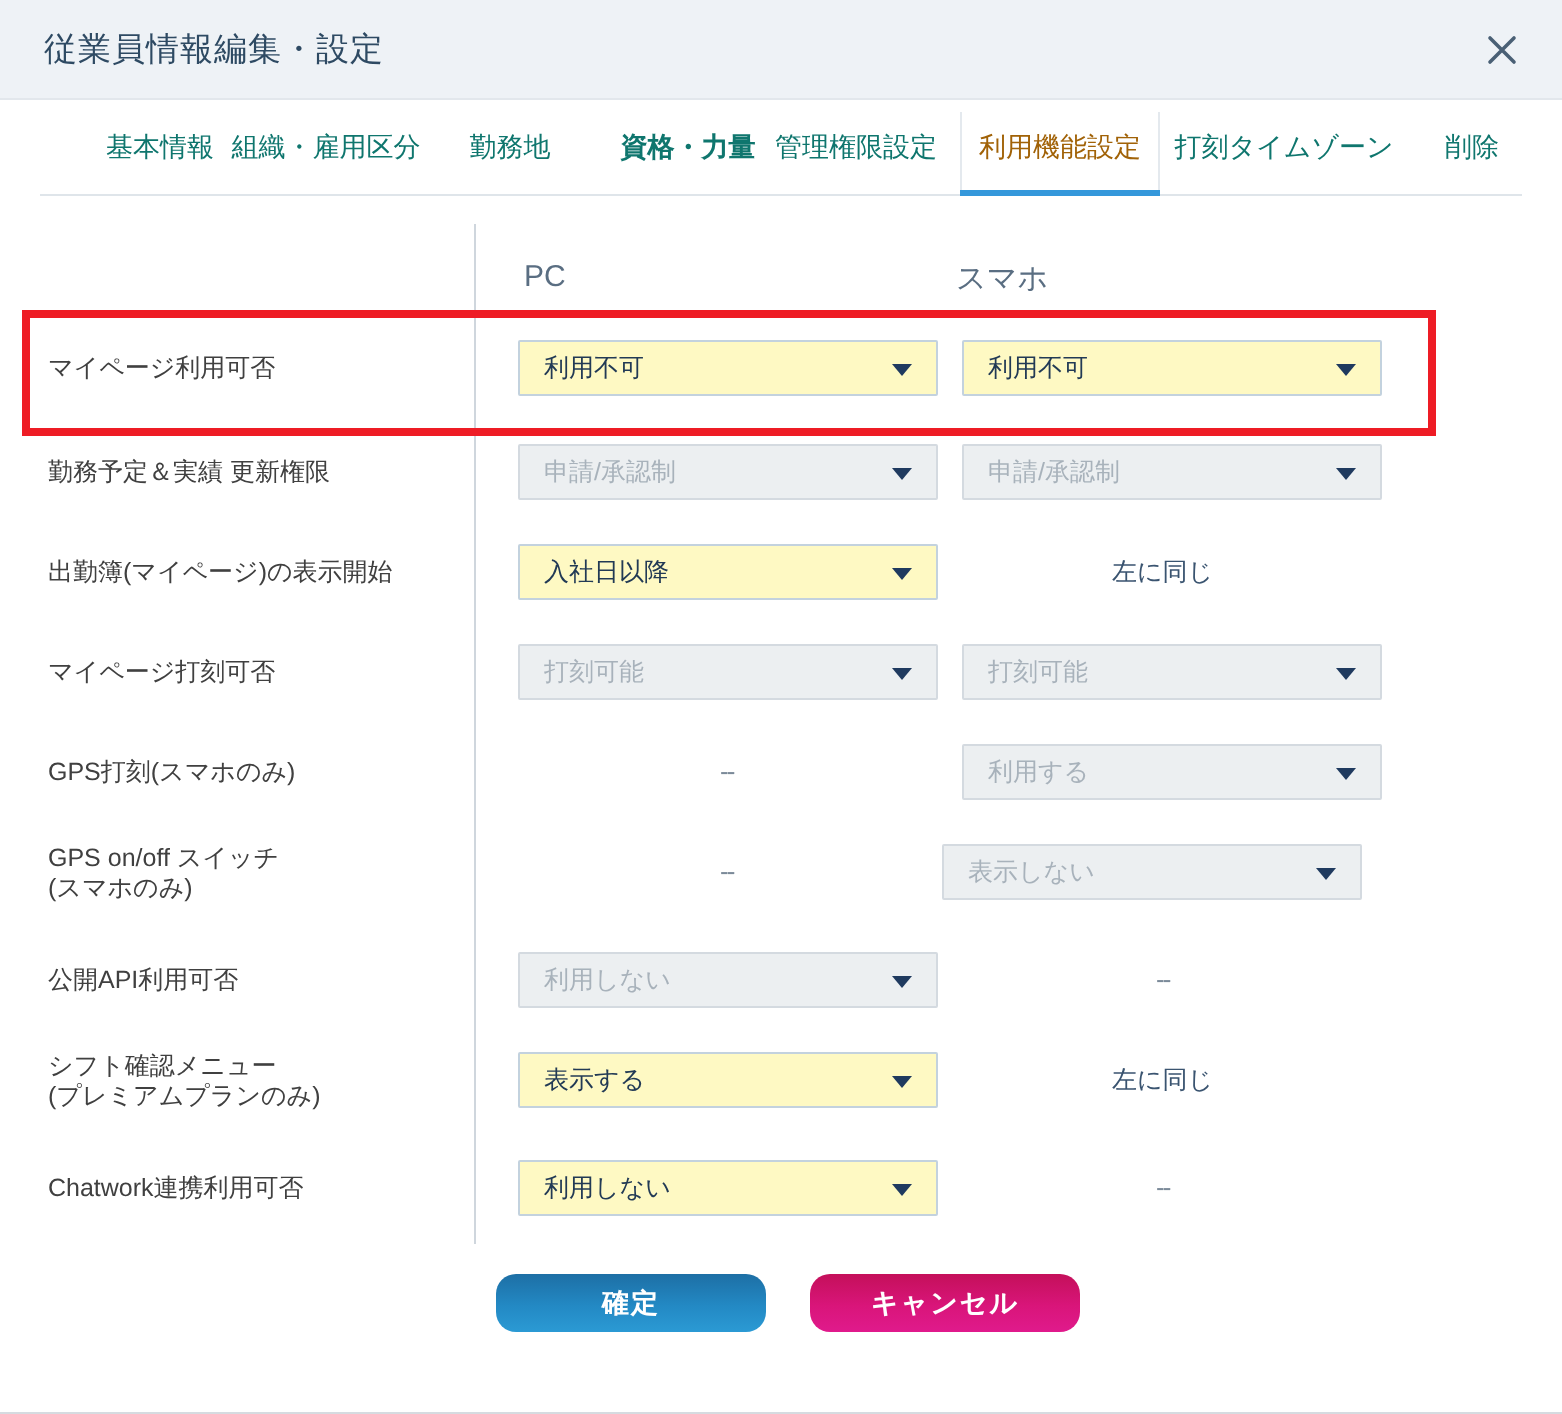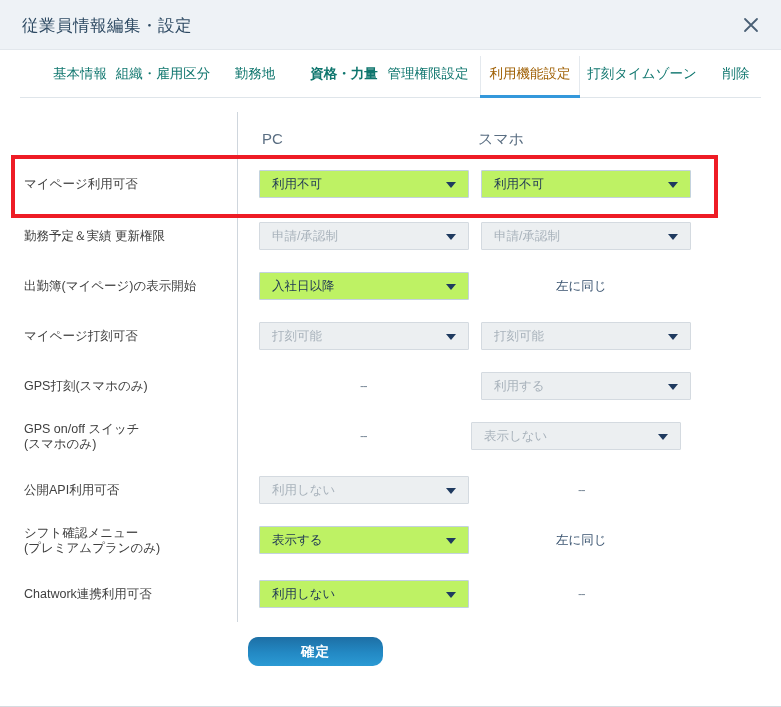--- a/index.html
+++ b/index.html
@@ -111,21 +111,21 @@
     color: #404040;
     line-height: 15px;
     white-space: pre-line;
   }
 
   
   .ddl {
     position: absolute;
     width: 210px; height: 28px;
     border: 1px solid #c3d2de;
-    background: #bef264;
+    background: #fef9c3;
     border-radius: 1px;
     cursor: pointer;
   }
   .ddl .ddl-text {
     position: absolute;
     left: 12px; top: 0;
     height: 26px; line-height: 26px;
     font-size: 12.5px;
     color: #223a55;
     white-space: nowrap;
@@ -303,14 +303,15 @@
           <span class="ddl-text">利用しない</span>
           <span class="ddl-arrow"></span>
         </div>
         <div class="dash" style="left: 578px; top: 586px;">--</div>
       </div>
     </div>
 
   <div class="highlight-box"></div>
 
   <div class="btn" id="btn-confirm">確定</div>
+  <div class="btn" id="btn-cancel">キャンセル</div>
 
 </div>
 
 </body></html>

